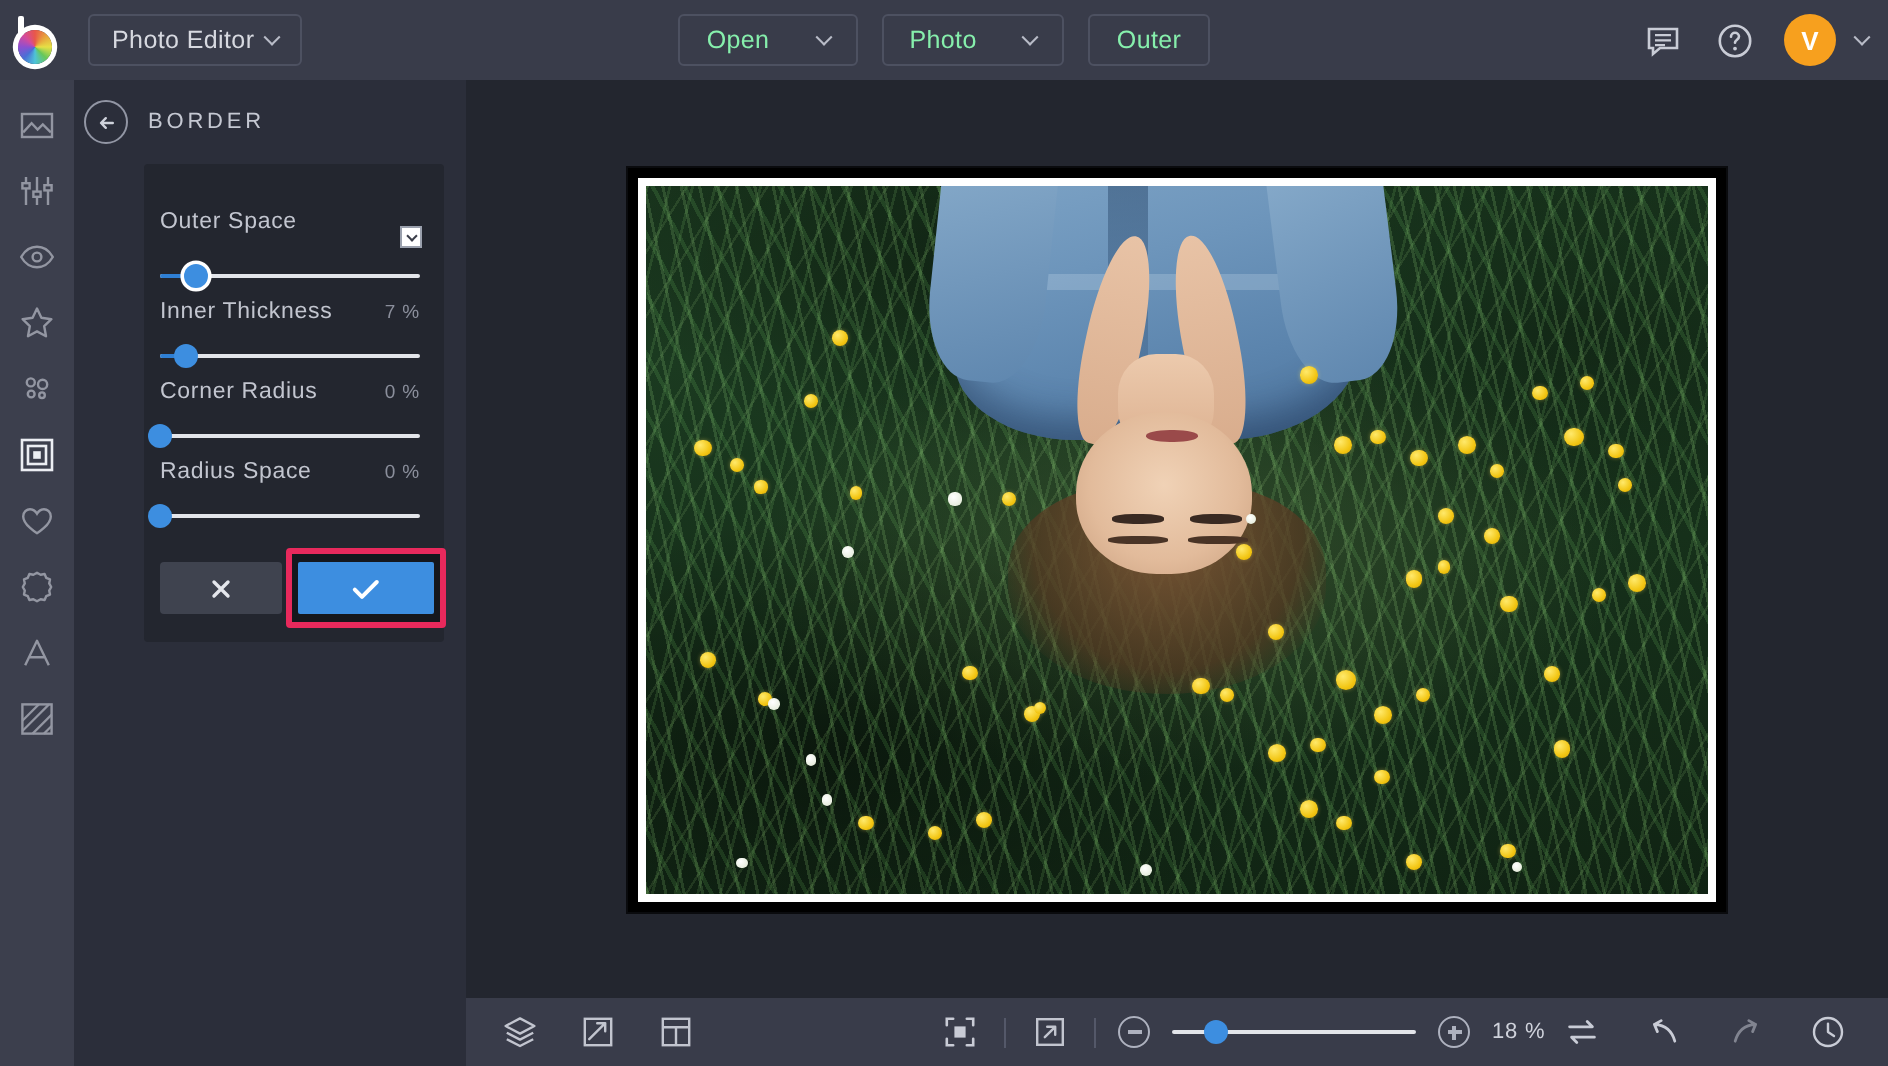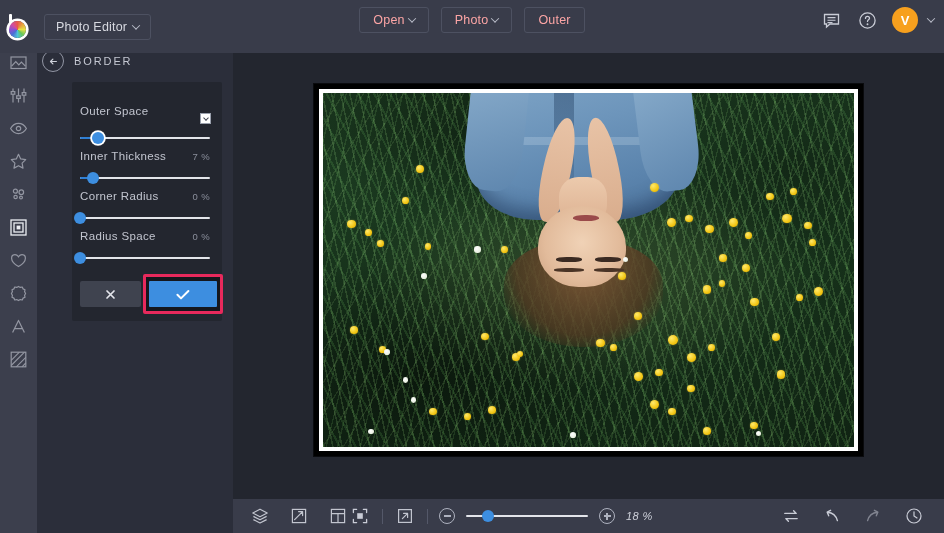--- a/index.html
+++ b/index.html
@@ -10,21 +10,21 @@
     overflow: hidden;
   }
   #app {
     position: relative;
     width: 944px; height: 533px;
     background: #23262f;
   }
 
   
   .topbar {
-    position: absolute; left: 0; top: 0; width: 944px; height: 53px;
+    position: absolute; left: 0; top: 0; width: 944px; height: 40px;
     background: #393c4a;
     display: flex; align-items: center;
     z-index: 20;
   }
   .logo-wrap {
     width: 40px; height: 40px;
     display: flex; align-items: center; justify-content: center;
     flex: 0 0 auto;
   }
   .logo {
@@ -53,24 +53,24 @@
     border-right: 1.4px solid #b9bcc8; border-bottom: 1.4px solid #b9bcc8;
     transform: rotate(45deg) translate(-1px,-1px);
   }
   .center-actions {
     position: absolute; left: 0; right: 0; top: 0; height: 40px;
     display: flex; align-items: center; justify-content: center; gap: 12px;
     pointer-events: none;
   }
   .center-actions > * { pointer-events: auto; }
   .tbtn {
-    display: flex; align-items: center; gap: 4px;
+    display: flex; align-items: center; gap: 24px;
     height: 26px; padding: 0 13px;
     border: 1px solid #4d5161; border-radius: 3px;
-    color: #fca5a5; font-size: 12.5px; letter-spacing: .2px;
+    color: #86efac; font-size: 12.5px; letter-spacing: .2px;
     cursor: pointer; background: transparent;
   }
   .right-actions {
     position: absolute; right: 10px; top: 0; height: 40px;
     display: flex; align-items: center; gap: 14px;
   }
   .icon-btn {
     width: 22px; height: 22px; display: flex; align-items: center; justify-content: center;
     cursor: pointer;
   }
@@ -295,21 +295,21 @@
 
   
   .bottombar {
     position: absolute; left: 233px; top: 499px; width: 711px; height: 34px;
     background: #393c4a;
     display: flex; align-items: center;
     z-index: 16;
   }
   .bb-left { display: flex; align-items: center; gap: 17px; padding-left: 16px; }
   .bb-center {
-    flex: 1; display: flex; align-items: center; justify-content: flex-start; gap: 11px; font-style: italic;
+    flex: 1; display: flex; align-items: center; justify-content: flex-end; gap: 11px;
   }
   .bb-right { display: flex; align-items: center; gap: 19px; padding-right: 19px; }
   .divider { width: 1px; height: 15px; background: #545869; }
   .circ-btn {
     width: 16px; height: 16px; border-radius: 50%;
     border: 1.3px solid #aeb2bf;
     display: flex; align-items: center; justify-content: center;
     cursor: pointer;
   }
   .circ-btn .h { width: 7px; height: 1.3px; background: #aeb2bf; }

